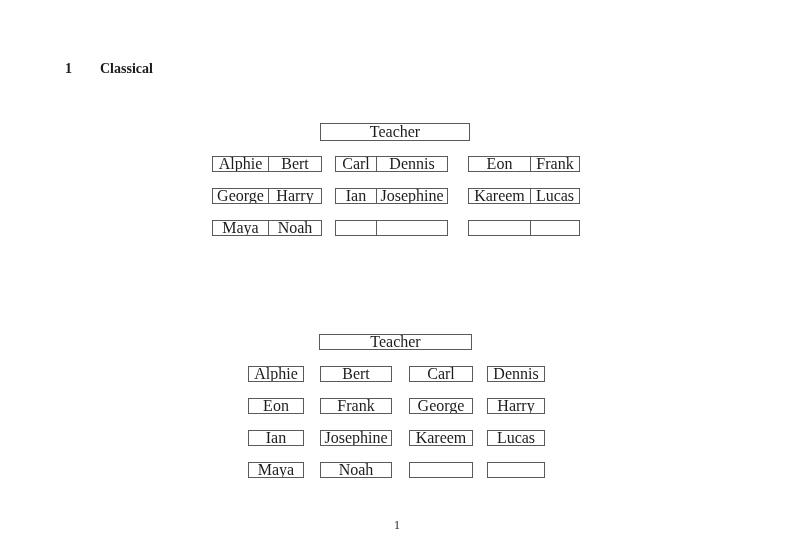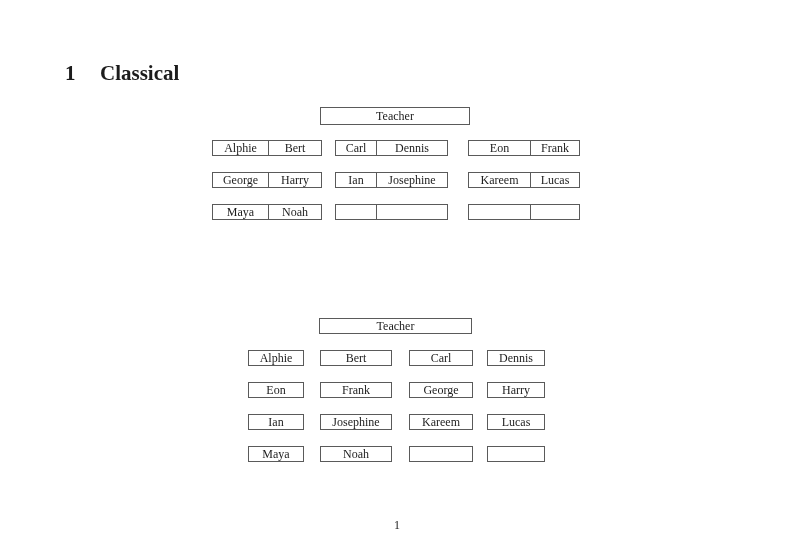--- a/index.html
+++ b/index.html
@@ -3,26 +3,27 @@
 <meta charset="utf-8">
 <style>
   :root { --line:#5a5a5a; --text:#1c1c1c; --bg:#ffffff; }
   html,body { margin:0; padding:0; }
   .page {
     position:relative; width:794px; height:560px;
     background:var(--bg); color:var(--text);
     font-family:"Liberation Serif","DejaVu Serif",serif;
     overflow:hidden;
   }
-  .sec { position:absolute; margin:0; font-size:21px; font-weight:bold; white-space:nowrap; }
+  .sec { position:absolute; margin:0; font-size:14px; font-weight:bold; white-space:nowrap; }
   .sec-num { display:inline-block; width:35px; }
   .teacher, .desk, .sbox {
     position:absolute; box-sizing:border-box;
     border:1px solid var(--line); background:var(--bg);
-    font-size:12px;
+    font-size:16px;
+    margin-top:16px;
   }
   .teacher { text-align:center; }
   .teacher.h18 { height:18px; line-height:16px; }
   .teacher.h16 { height:16px; line-height:14px; }
   .desk { height:16px; display:flex; }
   .seat { box-sizing:border-box; text-align:center; line-height:14px; overflow:hidden; white-space:nowrap; }
   .seat.s1 { border-right:1px solid var(--line); }
   .seat.s2 { flex:1; }
   .sbox { height:16px; line-height:14px; text-align:center; overflow:hidden; white-space:nowrap; }
   .pagenum { position:absolute; left:0; right:0; top:518px; text-align:center; font-size:12px; }

